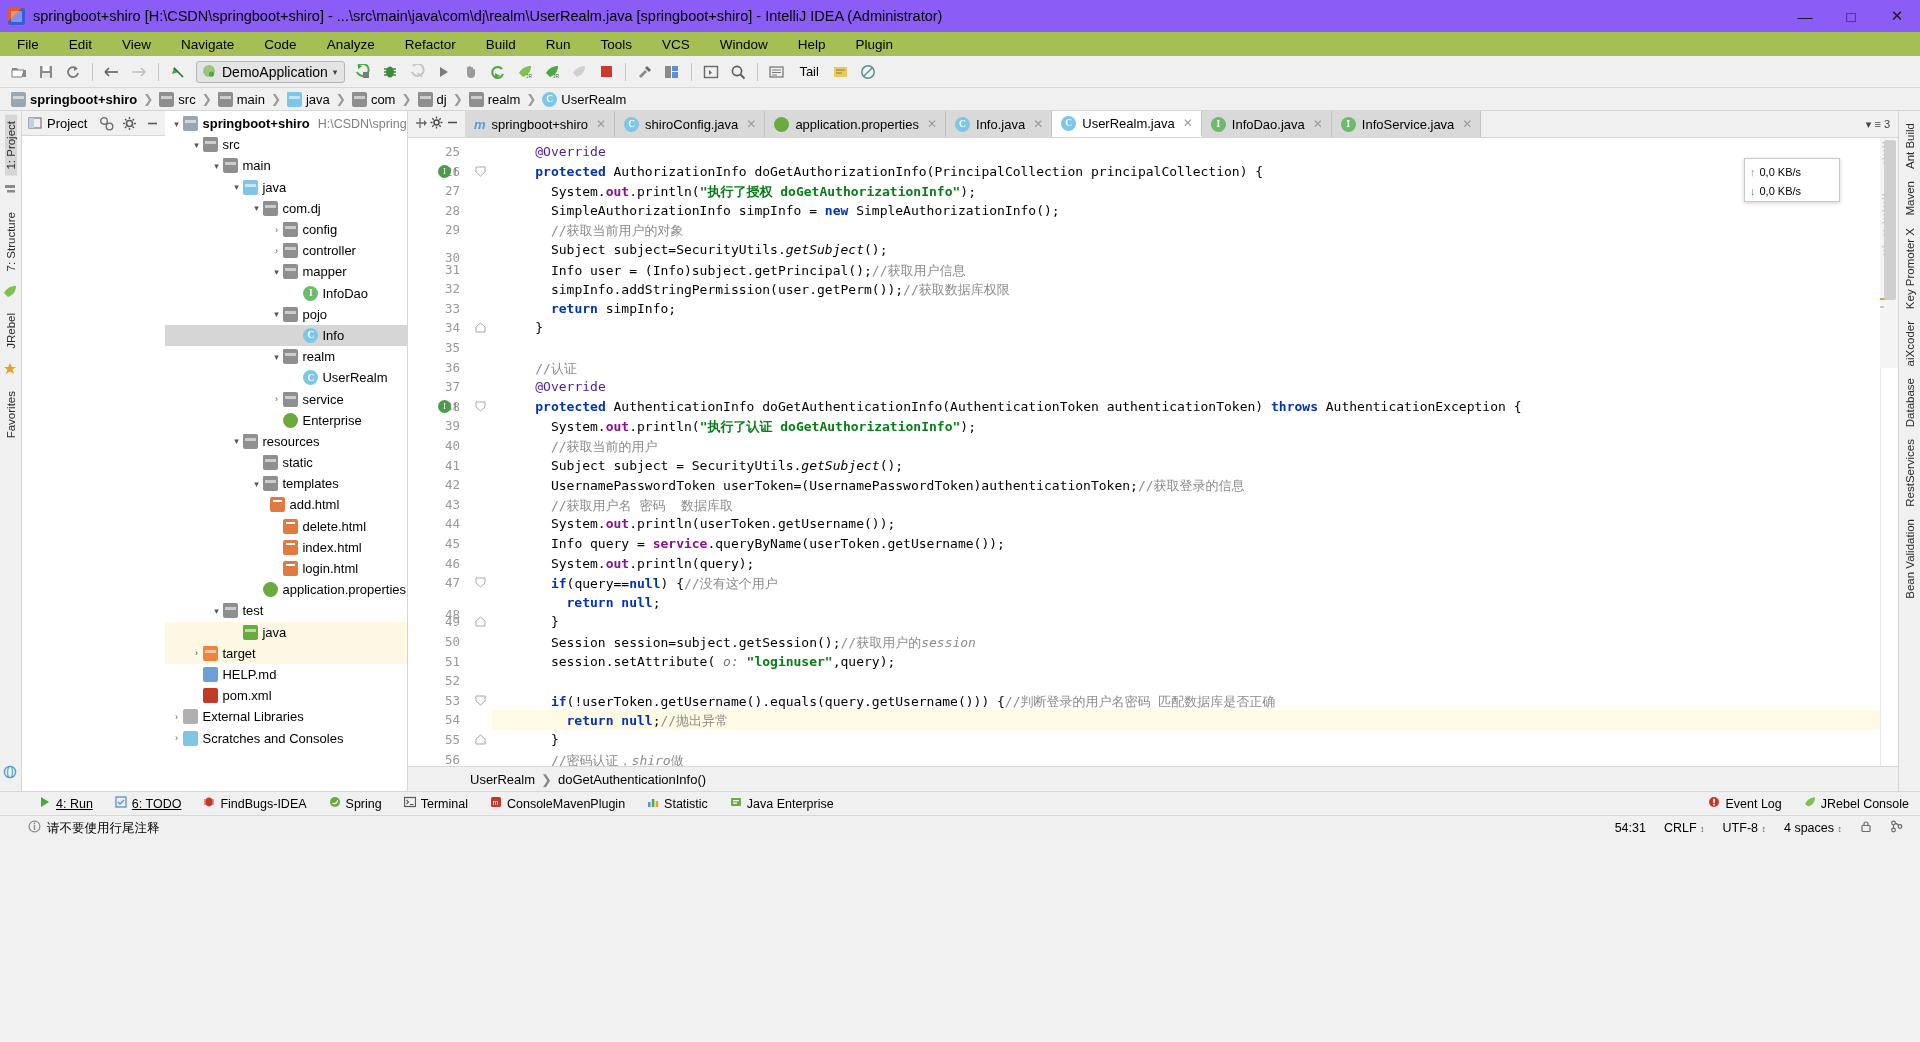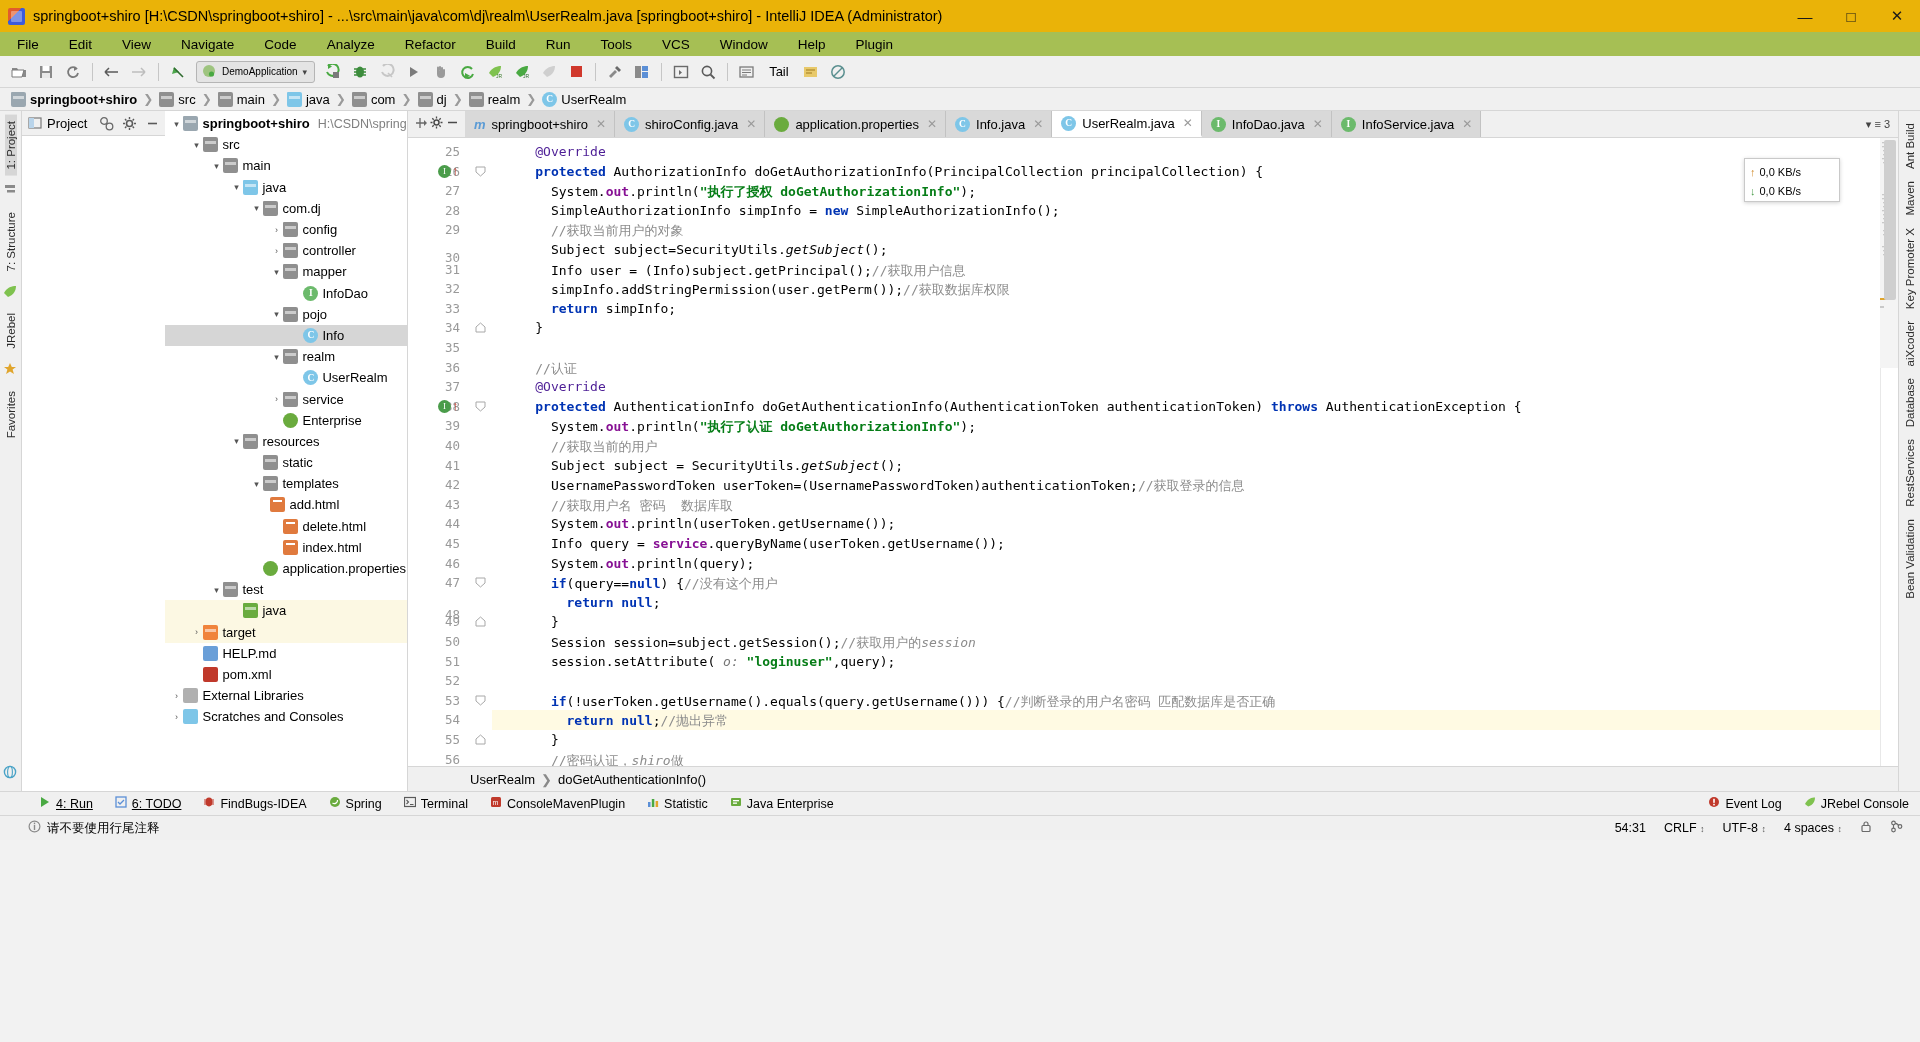--- a/index.html
+++ b/index.html
@@ -1,20 +1,20 @@
 <!DOCTYPE html>
 <html><head>
 <meta charset="utf-8">
 <style>
   * { box-sizing: border-box; margin:0; padding:0; }
   html,body{ width:1920px; height:1042px; overflow:hidden; background:#f2f2f2;
     font-family:"Liberation Sans", sans-serif; font-size:13px; color:#000; }
 
   
-  .titlebar{ height:32px; background:#eab308; display:flex; align-items:center;
+  .titlebar{ height:32px; background:#8b5cf6; display:flex; align-items:center;
     padding-left:8px; position:relative; }
   .titlebar .app-icon{ width:17px; height:17px; border-radius:2px;
     background:linear-gradient(135deg,#e15b2c 0%,#e15b2c 40%,#3b5bdb 40%,#3b5bdb 100%);
     display:inline-block; margin-right:8px; flex:0 0 auto; position:relative;}
   .titlebar .app-icon:after{content:"";position:absolute;left:3px;top:3px;width:11px;height:11px;
     background:#fff;opacity:.35;border-radius:1px;}
   .title-text{ font-size:14.5px; color:#000; white-space:nowrap; }
   .win-btns{ position:absolute; right:0; top:0; height:32px; display:flex; }
   .win-btn{ width:46px; height:32px; display:flex; align-items:center; justify-content:center;
     font-size:15px; color:#1a1a1a; }
@@ -26,21 +26,21 @@
 
   
   .toolbar{ height:32px; background:#f0f0f0; border-bottom:1px solid #d6d6d6;
     display:flex; align-items:center; padding-left:6px; gap:1px; }
   .tb{ width:26px; height:24px; display:flex; align-items:center; justify-content:center;
     border-radius:2px; }
   .tb-sep{ width:1px; height:18px; background:#c6c6c6; margin:0 5px; }
   .runcfg{ display:flex; align-items:center; gap:5px; height:22px;
     border:1px solid #b5b5b5; background:#e4e4e4; border-radius:3px; padding:0 7px 0 5px;
     margin:0 4px; }
-  .runcfg .lbl{ font-size:10px; }
+  .runcfg .lbl{ font-size:14px; }
   .caret{ font-size:9px; color:#444; }
 
   
   .breadcrumb{ height:23px; background:#f0f0f0; border-bottom:1px solid #d6d6d6;
     display:flex; align-items:center; padding-left:8px; gap:0; }
   .bc{ display:flex; align-items:center; gap:4px; padding:0 3px; font-size:13px; }
   .bc.first{ font-weight:bold; }
   .bc-sep{ color:#9a9a9a; margin:0 3px; font-size:12px; }
 
   
@@ -559,20 +559,24 @@
         <span class="ic ic-html"></span>
         <span class="nm">add.html</span>
       </div>
       <div class="node" style="padding-left:118px">
         <span class="ic ic-html"></span>
         <span class="nm">delete.html</span>
       </div>
       <div class="node" style="padding-left:118px">
         <span class="ic ic-html"></span>
         <span class="nm">index.html</span>
+      </div>
+      <div class="node" style="padding-left:118px">
+        <span class="ic ic-html"></span>
+        <span class="nm">login.html</span>
       </div>
 
       <div class="node" style="padding-left:98px">
         <span class="ic ic-spring"></span>
         <span class="nm">application.properties</span>
       </div>
 
       <div class="node" style="padding-left:44px">
         <span class="arrow">▾</span>
         <span class="ic ic-folder"></span>

